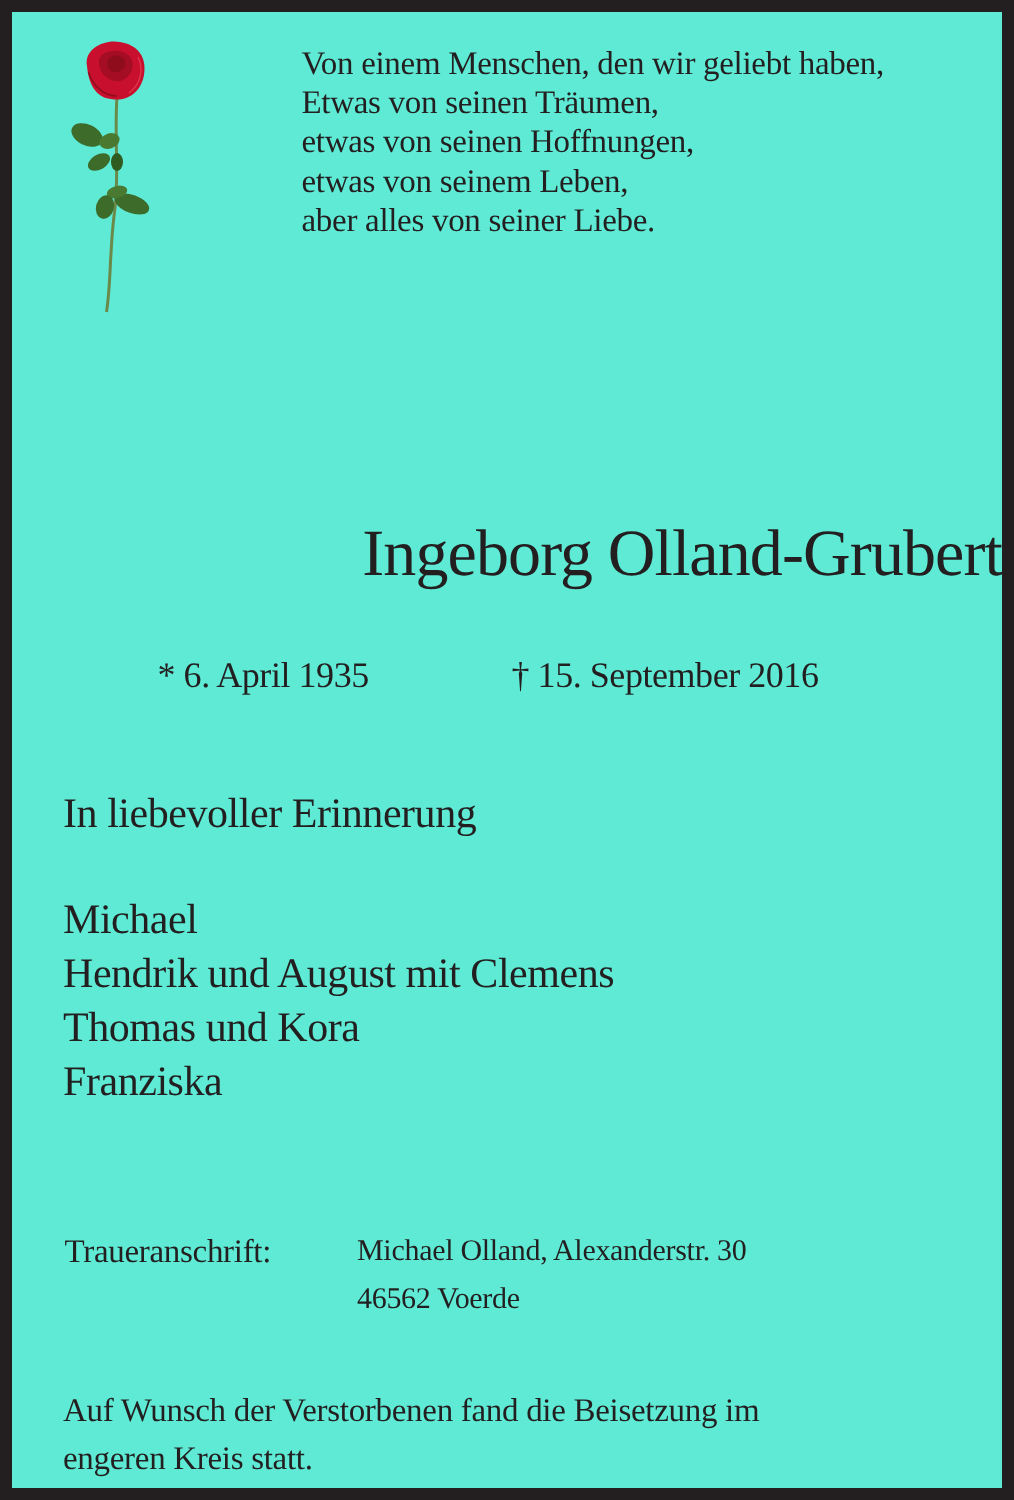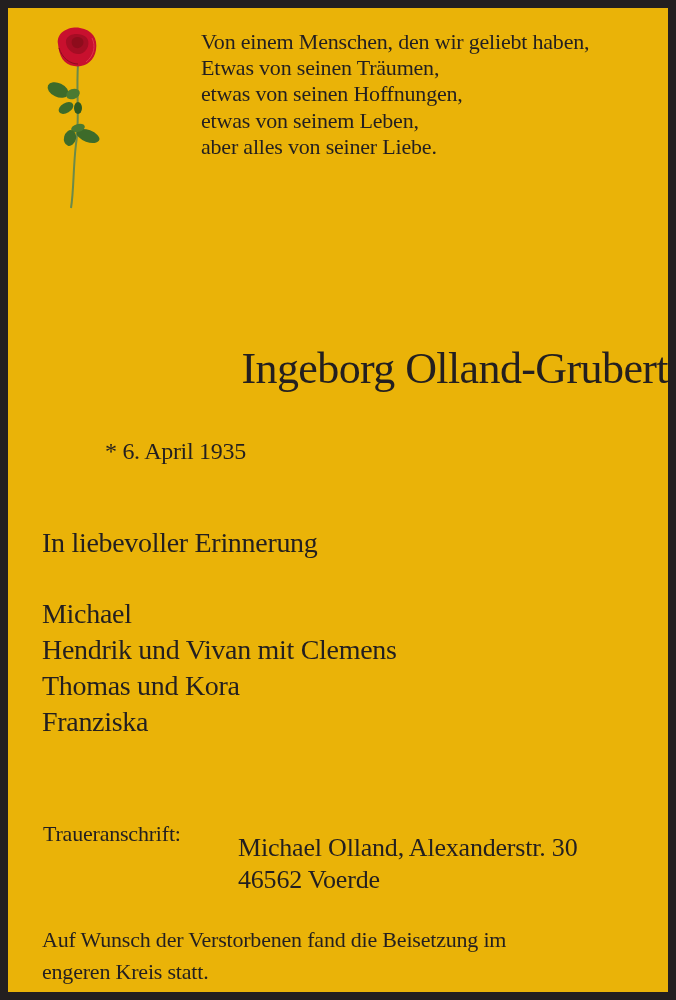--- a/index.html
+++ b/index.html
@@ -7,36 +7,36 @@
       width: 676px; height: 1000px;
       background: #231f20;
       position: relative;
       overflow: hidden;
       font-family: "Liberation Serif", "DejaVu Serif", serif;
       color: #231f20;
     }
     .card {
       position: absolute;
       left: 8px; top: 8px; width: 660px; height: 984px;
-      background: #eab308;
+      background: #5eead4;
     }
     .abs { position: absolute; white-space: nowrap; }
     .rose { position: absolute; left: 28px; top: 16px; width: 80px; height: 186px; }
     .poem { left: 193px; top: 21px; font-size: 22px; line-height: 26.2px; letter-spacing: -0.2px; }
     .poem div { height: 26.2px; }
     .verse { left: 35px; top: 228px; font-size: 22px; line-height: 30px; letter-spacing: -0.2px; }
     .name { left: 0; width: 660px; text-align: right; top: 336px; font-size: 44px; line-height: 50px; letter-spacing: -0.6px; }
     .maiden { left: 0; width: 660px; text-align: center; top: 385px; font-size: 22px; line-height: 26px; letter-spacing: -0.2px; }
     .birth { left: 97px; top: 428px; font-size: 24px; line-height: 30px; letter-spacing: -0.3px; }
     .death { left: 333px; top: 428px; font-size: 24px; line-height: 30px; letter-spacing: -0.3px; }
     .memory { left: 34px; top: 522px; font-size: 28px; line-height: 26px; letter-spacing: -0.3px; }
     .family { left: 34px; top: 588px; font-size: 28px; line-height: 36px; letter-spacing: -0.3px; }
     .family div { height: 36px; }
     .addr-label { left: 35px; top: 810px; font-size: 22px; line-height: 32px; letter-spacing: -0.2px; }
-    .addr-value { left: 230px; top: 810px; font-size: 26px; line-height: 32px; letter-spacing: -0.2px; margin-top: 14px; }
+    .addr-value { left: 230px; top: 810px; font-size: 20px; line-height: 32px; letter-spacing: -0.2px; }
     .note { left: 34px; top: 916px; font-size: 22px; line-height: 32px; letter-spacing: -0.2px; }
   </style>
 </head>
 <body>
 
 <div class="card">
 
   <svg class="rose" viewBox="0 0 80 186">
 
     <path d="M42 40 C40 70 44 95 40 120 C37 145 38 165 35 184" stroke="#6b8a4a" stroke-width="2" fill="none"></path>
@@ -63,26 +63,27 @@
     <div>etwas von seinen Hoffnungen,</div>
     <div>etwas von seinem Leben,</div>
     <div>aber alles von seiner Liebe.</div>
   </div>
 
   <div class="abs verse">
   </div>
 
   <div class="abs name">Ingeborg Olland-Grubert</div>
   <div class="abs birth">* 6. April 1935</div>
+  <div class="abs death">† 15. September 2016</div>
 
   <div class="abs memory">In liebevoller Erinnerung</div>
 
   <div class="abs family">
     <div>Michael</div>
-    <div>Hendrik und Vivan mit Clemens</div>
+    <div>Hendrik und August mit Clemens</div>
     <div>Thomas und Kora</div>
     <div>Franziska</div>
   </div>
 
   <div class="abs addr-label">Traueranschrift:</div>
   <div class="abs addr-value">
     <div>Michael Olland, Alexanderstr. 30</div>
     <div>46562 Voerde</div>
   </div>
 

